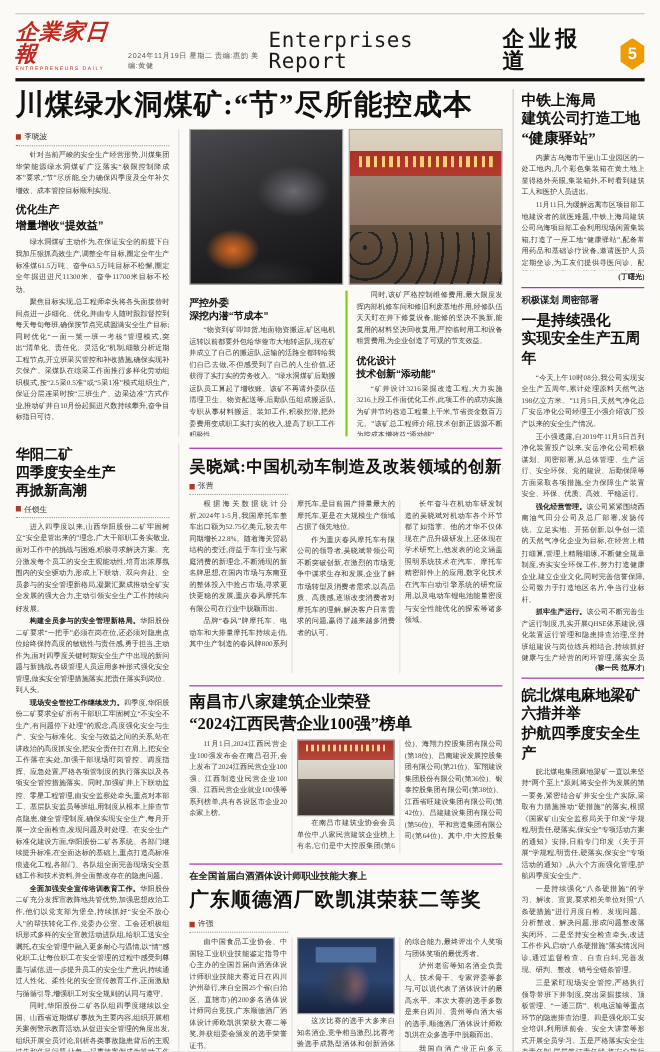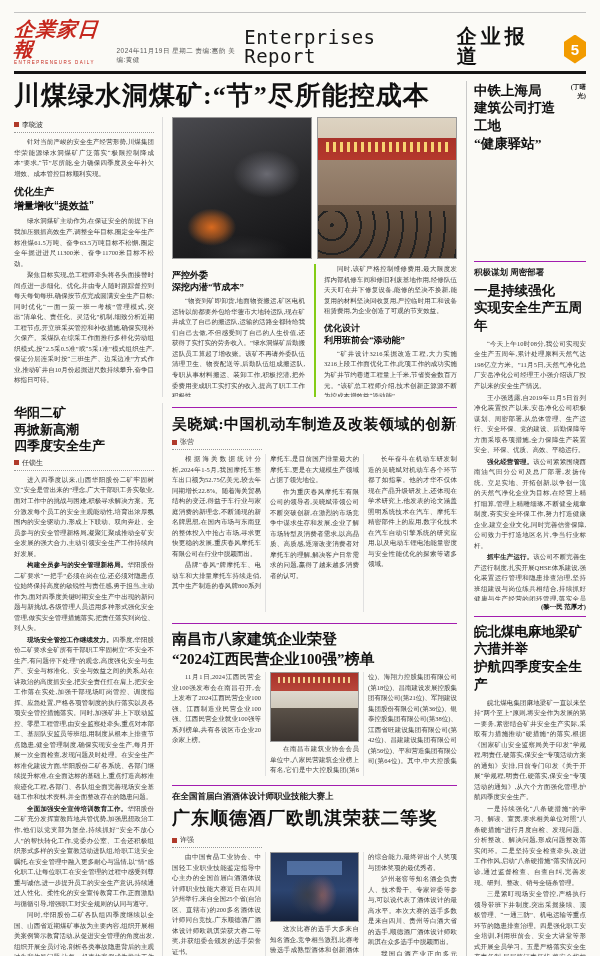--- a/index.html
+++ b/index.html
@@ -75,21 +75,21 @@
   .ph-conf::after{content:"";position:absolute;left:8%;top:6%;width:84%;height:9%;
       background:repeating-linear-gradient(90deg,rgba(255,235,160,.85) 0 2px,rgba(0,0,0,0) 2px 5px);}
   .ph-stage{background:
       radial-gradient(ellipse 30px 34px at 42% 62%, #3a3f4c 0%, rgba(0,0,0,0) 60%),
       radial-gradient(ellipse 26px 34px at 58% 62%, #8a5f62 0%, rgba(0,0,0,0) 60%),
       linear-gradient(#24375c 0%,#2c4470 55%,#17233c 100%);position:relative;}
   .ph-stage::after{content:"";position:absolute;left:18%;top:12%;width:64%;height:20%;
       background:rgba(120,160,220,.5);}
   
   .h-right{font-size:13.5px;font-weight:900;line-height:1.32;color:#111;margin:1px 0 4px;}
-  .art-zt{height:176px;overflow:hidden;display:flex;flex-direction:row;}
+  .art-zt{height:176px;overflow:hidden;display:flex;flex-direction:column;}
   .art-ay{height:345px;overflow:hidden;display:flex;flex-direction:column;}
   .art-wb{flex:1;overflow:hidden;}
   .art-body{flex:1;overflow:hidden;}
 </style>
 </head>
 <body>
 
 <div class="page">
 
   <div class="masthead">
@@ -135,35 +135,35 @@
                 <div class="subhead small">
                   <div>严控外委</div>
                   <div>深挖内潜“节成本”</div>
                 </div>
                 <p>“物资到矿即卸货,地面物资搬运,矿区电机运转以前都要外包给华蓥市大地转运队,现在矿井成立了自己的搬运队,运输的活路全都转给我们自己去做,不但感受到了自己的人生价值,还获得了实打实的劳务收入。”绿水洞煤矿后勤搬运队员工算起了增收账。该矿不再请外委队伍清理卫生、物资配送等,后勤队伍组成搬运队,专职从事材料搬运、装卸工作,积极挖潜,把外委费用变成职工实打实的收入,提高了职工工作积极性。</p>
               </div>
               <div class="tc bt">
                 <p>同时,该矿严格控制维修费用,最大限度发挥内部机修车间和修旧利废基地作用,经修队伍天天盯在井下修复设备,能修的坚决不换新,能复用的材料坚决回收复用,严控临时用工和设备租赁费用,为企业创造了可观的节支效益。</p>
                 <div class="subhead small">
                   <div>优化设计</div>
-                  <div>利用班前会“添动能”</div>
+                  <div>技术创新“添动能”</div>
                 </div>
                 <p>“矿井设计3216采掘改造工程,大力实施3216上段工作面优化工作,此项工作的成功实施为矿井节约巷道工程量上千米,节省资金数百万元。”该矿总工程师介绍,技术创新正源源不断为控成本增效益“添动能”。</p>
               </div>
             </div>
           </div>
         </div>
       </div>
 
       <div class="lower">
         <div class="lower-left">
           <div class="h-med">
             <div>华阳二矿</div>
+            <div>四季度安全生产</div>
             <div>再掀新高潮</div>
-            <div>四季度安全生产</div>
           </div>
           <div class="byline">
             <span class="bsq"></span>
             <span>任锁生</span>
           </div>
           <div class="bt">
             <p>进入四季度以来,山西华阳股份二矿牢固树立“安全是管出来的”理念,广大干部职工务实敬业,面对工作中的挑战与困难,积极寻求解决方案。充分激发每个员工的安全主观能动性,培育出浓厚氛围内的安全驱动力,形成上下联动、双向奔赴、全员参与的安全管理新格局,凝聚汇聚成推动全矿安全发展的强大合力,主动引领安全生产工作持续向好发展。</p>
             <p><b>构建全员参与的安全管理新格局。</b><span>华阳股份二矿要求“一把手”必须在岗在位,还必须对隐患点位始终保持高度的敏锐性与责任感,勇于担当,主动作为,面对四季度关键时期安全生产中出现的新问题与新挑战,各级管理人员运用多种形式强化安全管理,做实安全管理措施落实,把责任落实到岗位、到人头。</span></p>
             <p><b>现场安全管控工作继续发力。</b><span>四季度,华阳股份二矿要求全矿所有干部职工牢固树立“不安全不生产,有问题停下处理”的观念,高度强化安全与生产、安全与标准化、安全与效益之间的关系,站在讲政治的高度抓安全,把安全责任扛在肩上,把安全工作落在实处,加强干部现场盯岗管控、调度指挥、应急处置,严格各项管制度的执行落实以及各项安全管控措施落实。同时,加强矿井上下联动监控、零星工程管理,由安全监察处牵头,重点对本部工、基层队安监员等班组,用制度从根本上排查节点隐患,健全管理制度,确保实现安全生产,每月开展一次全面检查,发现问题及时处理。在安全生产标准化建设方面,华阳股份二矿各系统、各部门继续提升标准,在全面达标的基础上,重点打造高标准痕迹化工程,各部门、各队组全面完善现场安全基础工作和技术资料,并全面整改存在的隐患问题。</span></p>
             <p><b>全面加强安全宣传培训教育工作。</b><span>华阳股份二矿充分发挥宣教阵地共管优势,加强思想政治工作,他们以党支部为堡垒,持续抓好“安全不放心人”的帮扶转化工作,党委办公室、工会还积极组织形式多样的安全宣教活动进队组,给职工送安全嘱托,在安全管理中融入更多耐心与温情,以“情”感化职工,让每位职工在安全管理的过程中感受到尊重与诚信,进一步提升员工的安全生产意识,持续通过人性化、柔性化的安全宣传教育工作,正面激励与循循引导,增强职工对安全规则的认同与遵守。</span></p>

